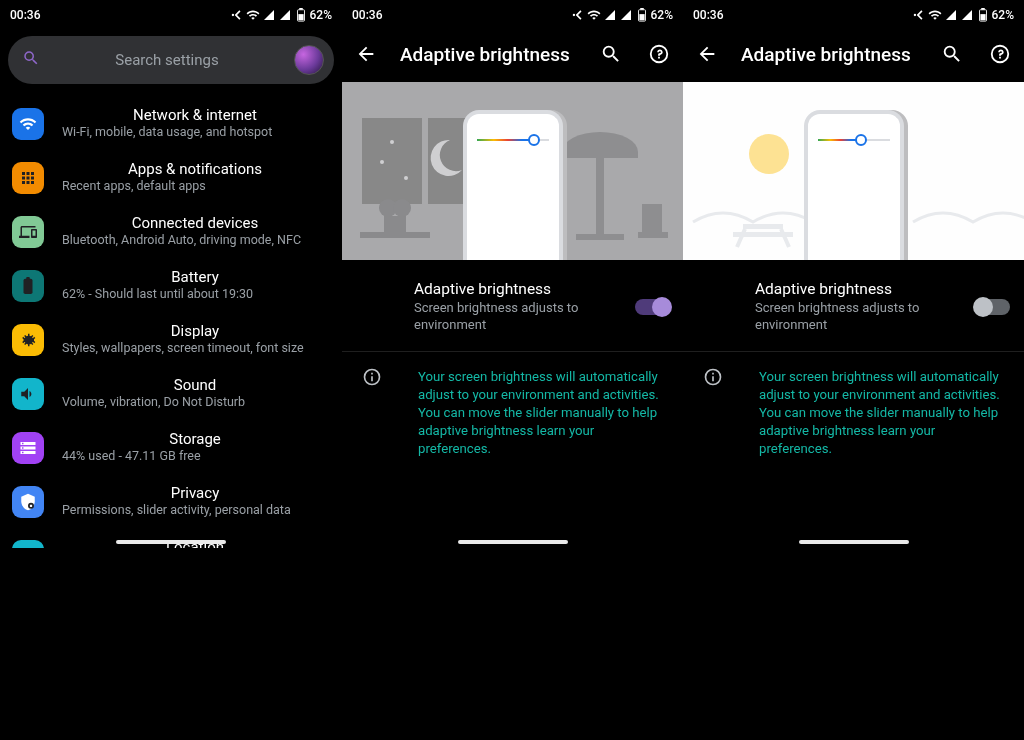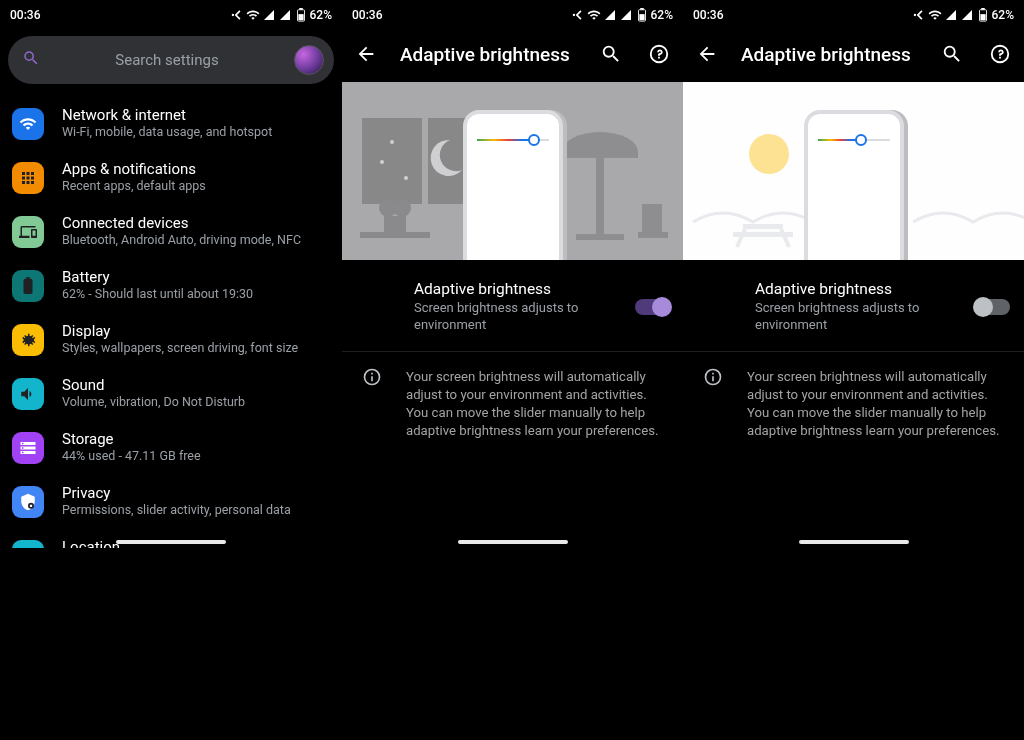--- a/index.html
+++ b/index.html
@@ -67,21 +67,21 @@
     align-items: flex-start;
     padding: 10px 8px 10px 6px;
     gap: 18px;
   }
   .icon-rounded {
     width: 32px; height: 32px; border-radius: 9px;
     display: flex; align-items: center; justify-content: center;
     margin-top: 2px;
   }
   .item-text { flex: 1; }
-  .item-title { color: #fff; font-size: 15px; font-weight: 400; line-height: 18px; }
+  .item-title { color: #fff; font-size: 15px; font-weight: 400; line-height: 18px; text-align: center; }
   .item-sub { color: #9aa0a6; font-size: 12.5px; line-height: 16px; margin-top: 0; }
 
   
   .app-bar {
     height: 56px;
     display: flex;
     align-items: center;
     padding: 0 10px;
     gap: 20px;
   }
@@ -138,23 +138,23 @@
   }
   .toggle .knob {
     position:absolute; top:-2px; width:20px; height:20px; border-radius:50%;
   }
   .toggle.on { background:#4f3b7a; }
   .toggle.on .knob { right:-3px; background:#a78bda; }
   .toggle.off { background:#5f6368; }
   .toggle.off .knob { left:-3px; background:#bdc1c6; }
 
   .info-row {
-    display:flex; gap:22px;
+    display:flex; gap:34px;
     padding: 16px 14px 0 20px;
-    color:#a3a3a3;
+    color:#14b8a6;
     font-size: 13.2px;
     line-height: 18px;
   }
   .info-icon { width:22px; flex-shrink:0; margin-top:-1px; }
 
   .nav-indicator {
     position:absolute; bottom:4px; left:50%; transform:translateX(-50%);
     width:110px; height:4px; background:#eaeaea; border-radius:3px;
   }
 </style>
@@ -254,21 +254,21 @@
         </div>
       </div>
       <div class="item">
         <div class="icon-rounded" style="background:#fbbc04">
           <svg width="18" height="18" viewBox="0 0 24 24">
             <path fill="#202124" d="M12 7a5 5 0 100 10 5 5 0 000-10zm0 8a3 3 0 110-6 3 3 0 010 6zm7.94-4l1.79-1.79-1.41-1.41L18.53 9.6a7.93 7.93 0 00-1.13-1.13l1.8-1.79-1.41-1.41L16 7.06A7.95 7.95 0 0014 6.2V3.66h-2V6.2a7.95 7.95 0 00-2 .86L8.21 5.27 6.8 6.68l1.8 1.79A7.93 7.93 0 007.47 9.6L5.68 7.8 4.27 9.21 6.06 11a7.95 7.95 0 000 2l-1.79 1.79 1.41 1.41 1.79-1.8c.34.42.72.8 1.13 1.13l-1.8 1.79 1.41 1.41L10 16.94c.63.4 1.3.68 2 .86v2.54h2V17.8c.7-.18 1.37-.46 2-.86l1.79 1.79 1.41-1.41-1.8-1.79c.42-.34.8-.72 1.13-1.13l1.79 1.8 1.41-1.41L19.94 13c.08-.33.06-.67.06-1s.02-.67-.06-1z"></path>
           </svg>
         </div>
         <div class="item-text">
           <div class="item-title">Display</div>
-          <div class="item-sub">Styles, wallpapers, screen driving, font size</div>
+          <div class="item-sub">Styles, wallpapers, screen timeout, font size</div>
         </div>
       </div>
       <div class="item">
         <div class="icon-rounded" style="background:#12b5cb">
           <svg width="18" height="18" viewBox="0 0 24 24">
             <path fill="#202124" d="M3 9v6h4l5 5V4L7 9H3zm13.5 3c0-1.77-1.02-3.29-2.5-4.03v8.05c1.48-.73 2.5-2.25 2.5-4.02z"></path>
           </svg>
         </div>
         <div class="item-text">
           <div class="item-title">Sound</div>

